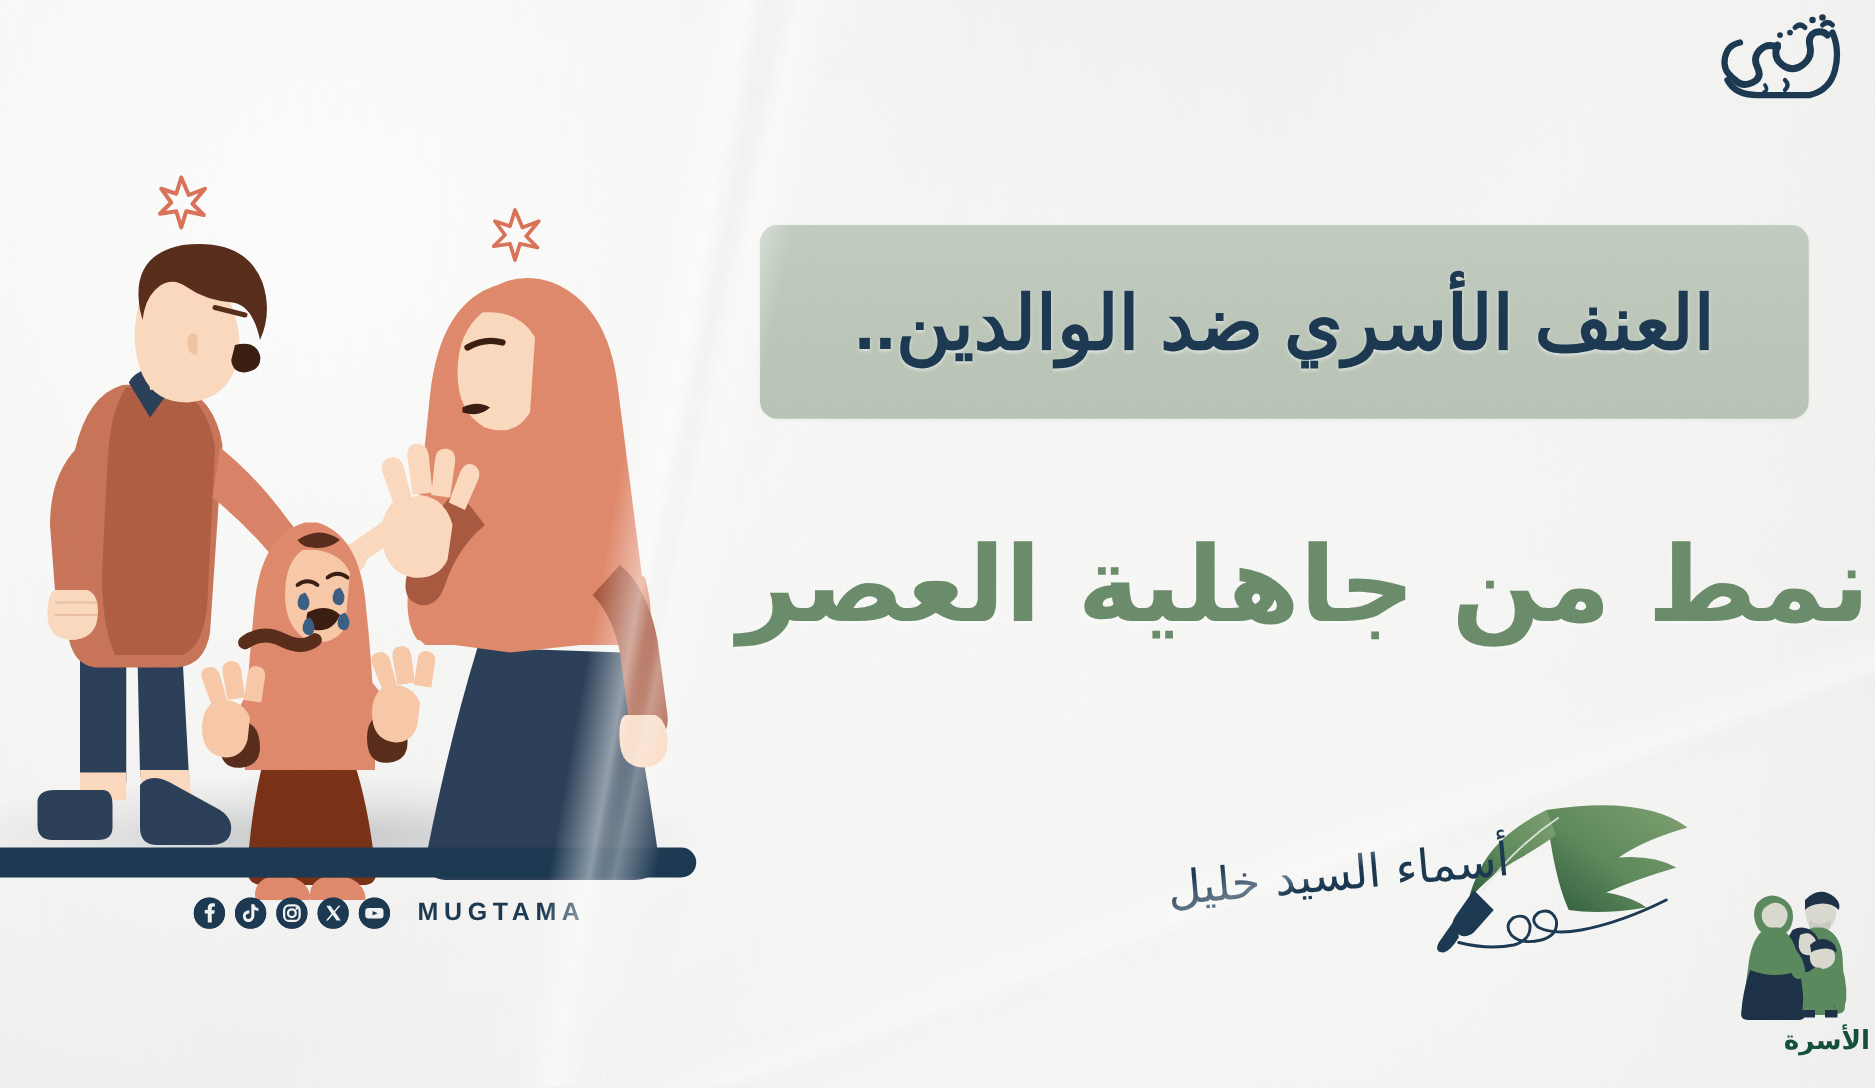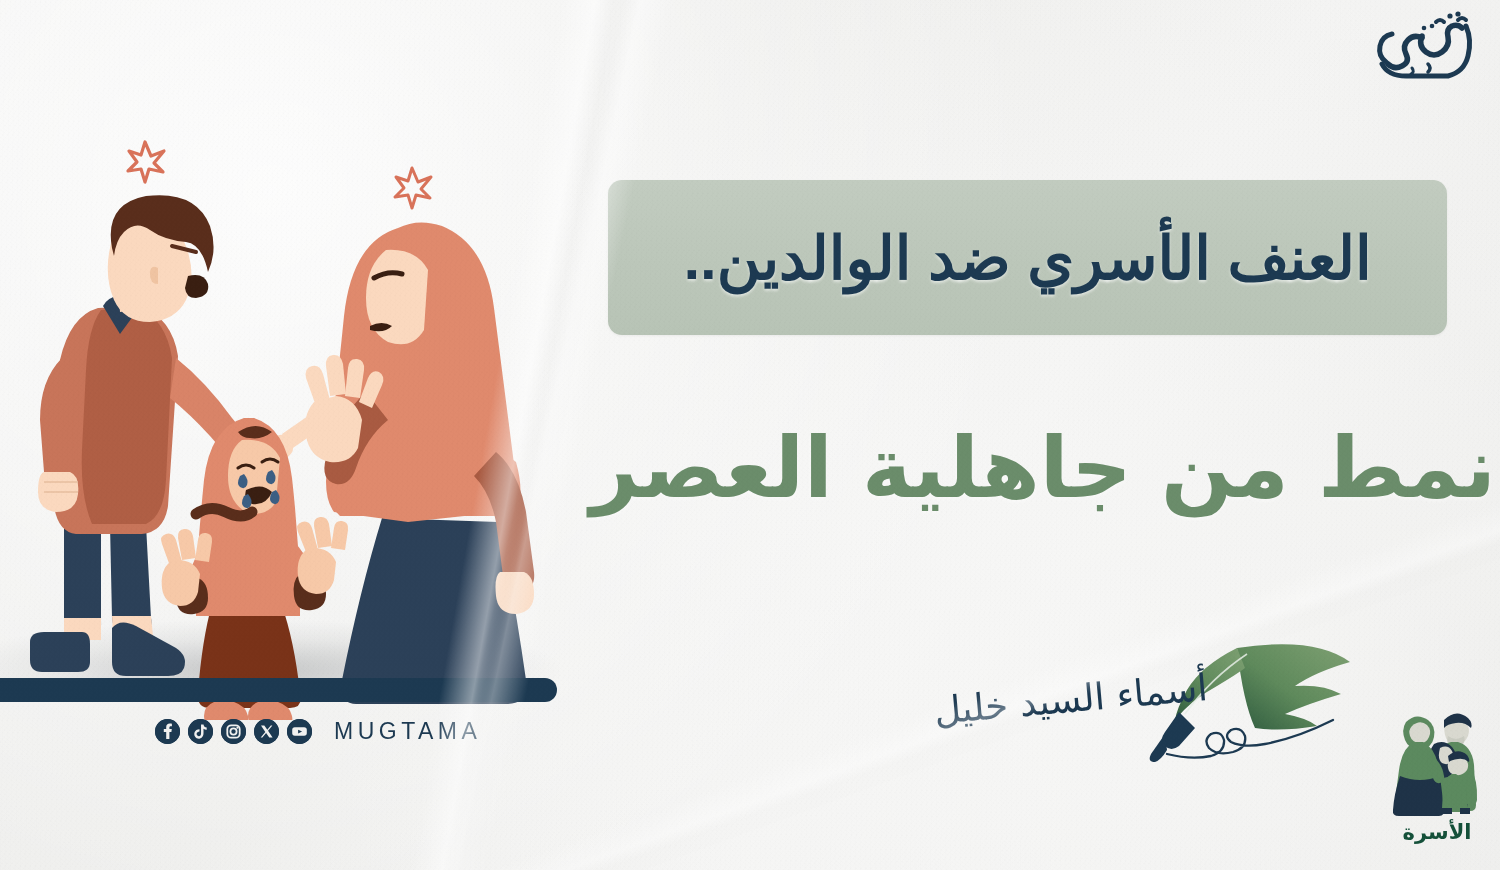--- a/index.html
+++ b/index.html
@@ -75,38 +75,38 @@
   #social-bar{
     position:absolute;left:155px;top:718px;
     display:flex;align-items:center;gap:8px;
   }
   .social-icon{
     width:25px;height:25px;border-radius:50%;background:#1d3a52;
     display:flex;align-items:center;justify-content:center;
   }
   .social-icon svg{display:block;}
   #brand-name{
-    margin-left:14px;color:#1d3a52;font-weight:normal;font-size:23px;
+    margin-left:14px;color:#1d3a52;font-weight:bold;font-size:20px;
     letter-spacing:4.5px;font-family:"Liberation Sans",sans-serif;
   }
 
   
   #signature-block{position:absolute;left:845px;top:628px;width:510px;height:140px;}
   #signature-name{
     position:absolute;right:148px;top:38px;
     direction:rtl;unicode-bidi:bidi-override;
     font-family:"DejaVu Serif","Liberation Serif",serif;
     font-size:37px;color:#1d3a52;white-space:nowrap;
     transform:rotate(-5deg);transform-origin:right center;
   }
 
   
   #family-badge{position:absolute;left:1378px;top:692px;width:118px;height:170px;}
   #family-label{
-    position:absolute;left:0;top:128px;width:118px;text-align:center;
+    position:absolute;left:0;top:128px;width:118px;
     direction:rtl;font-family:"DejaVu Sans","Liberation Sans",sans-serif;
     font-weight:bold;font-size:21px;color:#15513a;
   }
 </style>
 </head>
 <body>
 
 <div id="poster">
 
   <div id="ground-shadow"></div>

